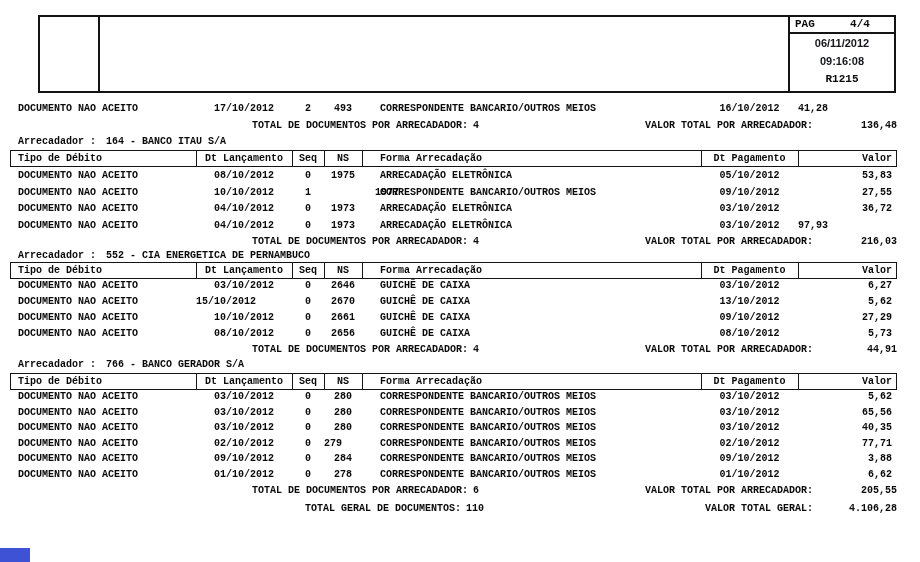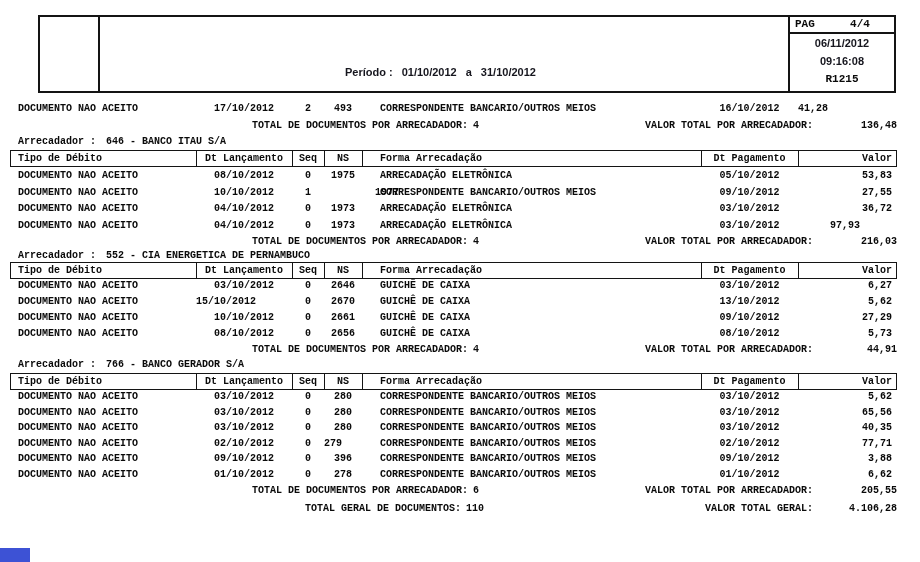--- a/index.html
+++ b/index.html
@@ -24,40 +24,39 @@
 <body>
 
 <div class="page">
 
   <div class="hdr-box"></div>
   <div class="vline" style="left:98px;top:17px;height:74px;"></div>
   <div class="vline" style="left:788px;top:17px;height:74px;"></div>
   <div class="hline" style="left:790px;top:32px;width:104px;"></div>
 
 
-  <div class="abs sans11" style="left:345px;top:67px;"><span>Período :</span><span style="display:inline-block;width:9px;"></span><span>01/10/2012</span><span style="display:inline-block;width:9px;"></span><span>a</span><span style="display:inline-block;width:9px;"></span><span>31/10/2012</span></div>
 
   <div class="abs mono11" style="left:795px;top:19px;">PAG</div>
   <div class="abs mono11" style="left:843px;top:19px;width:34px;text-align:center;">4/4</div>
   <div class="abs sans11" style="left:790px;top:38px;width:104px;text-align:center;">06/11/2012</div>
   <div class="abs sans11" style="left:790px;top:56px;width:104px;text-align:center;">09:16:08</div>
   <div class="abs mono11" style="left:790px;top:74px;width:104px;text-align:center;">R1215</div>
 
   <div id="body-content">
       <div class="cell" style="left: 18px; top: 104px; width: 178px; text-align: left;">DOCUMENTO NAO ACEITO</div>
       <div class="cell" style="left: 196px; top: 104px; width: 96px; text-align: center;">17/10/2012</div>
       <div class="cell" style="left: 292px; top: 104px; width: 32px; text-align: center;">2</div>
       <div class="cell" style="left: 324px; top: 104px; width: 38px; text-align: center;">493</div>
       <div class="cell" style="left: 380px; top: 104px; width: 321px; text-align: left;">CORRESPONDENTE BANCARIO/OUTROS MEIOS</div>
       <div class="cell" style="left: 701px; top: 104px; width: 97px; text-align: center;">16/10/2012</div>
       <div class="cell" style="left: 798px; top: 104px; width: 94px; ">41,28</div>
       <div class="abs mono10" style="left: 252px; top: 121px;"><span>TOTAL DE DOCUMENTOS POR ARRECADADOR:</span><span style="display: inline-block; width: 5px;"></span><span>4</span></div>
       <div class="abs mono10" style="right: 107px; top: 121px;">VALOR TOTAL POR ARRECADADOR:</div>
       <div class="abs mono10" style="right: 23px; top: 121px;">136,48</div>
-      <div class="abs mono10" style="left: 18px; top: 137px;"><span>Arrecadador :</span><span style="display: inline-block; width: 10px;"></span><span>646 - BANCO ITAU S/A</span></div>
+      <div class="abs mono10" style="left: 18px; top: 137px;"><span>Arrecadador :</span><span style="display: inline-block; width: 10px;"></span><span>164 - BANCO ITAU S/A</span></div>
       <div class="tbl-header" style="top: 150px;">
         <div class="tbl-sep" style="left: 184.5px;"></div>
         <div class="tbl-sep" style="left: 280.5px;"></div>
         <div class="tbl-sep" style="left: 312.5px;"></div>
         <div class="tbl-sep" style="left: 350.5px;"></div>
         <div class="tbl-sep" style="left: 689.5px;"></div>
         <div class="tbl-sep" style="left: 786.5px;"></div>
       </div>
       <div class="cell" style="left: 18px; top: 154px; width: 178px; text-align: left;">Tipo de Débito</div>
       <div class="cell" style="left: 196px; top: 154px; width: 96px; text-align: center;">Dt Lançamento</div>
@@ -86,21 +85,21 @@
       <div class="cell" style="left: 324px; top: 204px; width: 38px; text-align: center;">1973</div>
       <div class="cell" style="left: 380px; top: 204px; width: 321px; text-align: left;">ARRECADAÇÃO ELETRÔNICA</div>
       <div class="cell" style="left: 701px; top: 204px; width: 97px; text-align: center;">03/10/2012</div>
       <div class="cell" style="left: 798px; top: 204px; width: 94px; text-align: right;">36,72</div>
       <div class="cell" style="left: 18px; top: 221px; width: 178px; text-align: left;">DOCUMENTO NAO ACEITO</div>
       <div class="cell" style="left: 196px; top: 221px; width: 96px; text-align: center;">04/10/2012</div>
       <div class="cell" style="left: 292px; top: 221px; width: 32px; text-align: center;">0</div>
       <div class="cell" style="left: 324px; top: 221px; width: 38px; text-align: center;">1973</div>
       <div class="cell" style="left: 380px; top: 221px; width: 321px; text-align: left;">ARRECADAÇÃO ELETRÔNICA</div>
       <div class="cell" style="left: 701px; top: 221px; width: 97px; text-align: center;">03/10/2012</div>
-      <div class="cell" style="left: 798px; top: 221px; width: 94px; text-align: center;">97,93</div>
+      <div class="cell" style="left: 798px; top: 221px; width: 94px; text-align: left;">97,93</div>
       <div class="abs mono10" style="left: 252px; top: 237px;"><span>TOTAL DE DOCUMENTOS POR ARRECADADOR:</span><span style="display: inline-block; width: 5px;"></span><span>4</span></div>
       <div class="abs mono10" style="right: 107px; top: 237px;">VALOR TOTAL POR ARRECADADOR:</div>
       <div class="abs mono10" style="right: 23px; top: 237px;">216,03</div>
       <div class="abs mono10" style="left: 18px; top: 251px;"><span>Arrecadador :</span><span style="display: inline-block; width: 10px;"></span><span>552 - CIA ENERGETICA DE PERNAMBUCO</span></div>
       <div class="tbl-header" style="top: 262px;">
         <div class="tbl-sep" style="left: 184.5px;"></div>
         <div class="tbl-sep" style="left: 280.5px;"></div>
         <div class="tbl-sep" style="left: 312.5px;"></div>
         <div class="tbl-sep" style="left: 350.5px;"></div>
         <div class="tbl-sep" style="left: 689.5px;"></div>
@@ -184,21 +183,21 @@
       <div class="cell" style="left: 18px; top: 439px; width: 178px; text-align: left;">DOCUMENTO NAO ACEITO</div>
       <div class="cell" style="left: 196px; top: 439px; width: 96px; text-align: center;">02/10/2012</div>
       <div class="cell" style="left: 292px; top: 439px; width: 32px; text-align: center;">0</div>
       <div class="cell" style="left: 324px; top: 439px; width: 38px; text-align: left;">279</div>
       <div class="cell" style="left: 380px; top: 439px; width: 321px; text-align: left;">CORRESPONDENTE BANCARIO/OUTROS MEIOS</div>
       <div class="cell" style="left: 701px; top: 439px; width: 97px; text-align: center;">02/10/2012</div>
       <div class="cell" style="left: 798px; top: 439px; width: 94px; text-align: right;">77,71</div>
       <div class="cell" style="left: 18px; top: 454px; width: 178px; text-align: left;">DOCUMENTO NAO ACEITO</div>
       <div class="cell" style="left: 196px; top: 454px; width: 96px; text-align: center;">09/10/2012</div>
       <div class="cell" style="left: 292px; top: 454px; width: 32px; text-align: center;">0</div>
-      <div class="cell" style="left: 324px; top: 454px; width: 38px; text-align: center;">396</div>
+      <div class="cell" style="left: 324px; top: 454px; width: 38px; text-align: center;">284</div>
       <div class="cell" style="left: 380px; top: 454px; width: 321px; text-align: left;">CORRESPONDENTE BANCARIO/OUTROS MEIOS</div>
       <div class="cell" style="left: 701px; top: 454px; width: 97px; text-align: center;">09/10/2012</div>
       <div class="cell" style="left: 798px; top: 454px; width: 94px; text-align: right;">3,88</div>
       <div class="cell" style="left: 18px; top: 470px; width: 178px; text-align: left;">DOCUMENTO NAO ACEITO</div>
       <div class="cell" style="left: 196px; top: 470px; width: 96px; text-align: center;">01/10/2012</div>
       <div class="cell" style="left: 292px; top: 470px; width: 32px; text-align: center;">0</div>
       <div class="cell" style="left: 324px; top: 470px; width: 38px; text-align: center;">278</div>
       <div class="cell" style="left: 380px; top: 470px; width: 321px; text-align: left;">CORRESPONDENTE BANCARIO/OUTROS MEIOS</div>
       <div class="cell" style="left: 701px; top: 470px; width: 97px; text-align: center;">01/10/2012</div>
       <div class="cell" style="left: 798px; top: 470px; width: 94px; text-align: right;">6,62</div>

